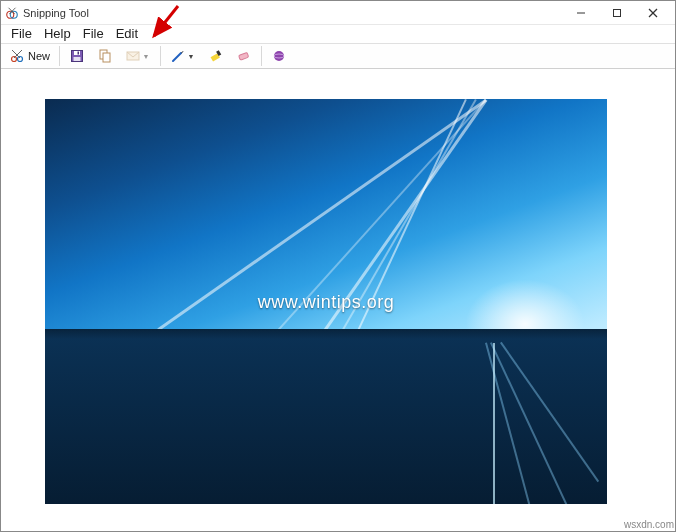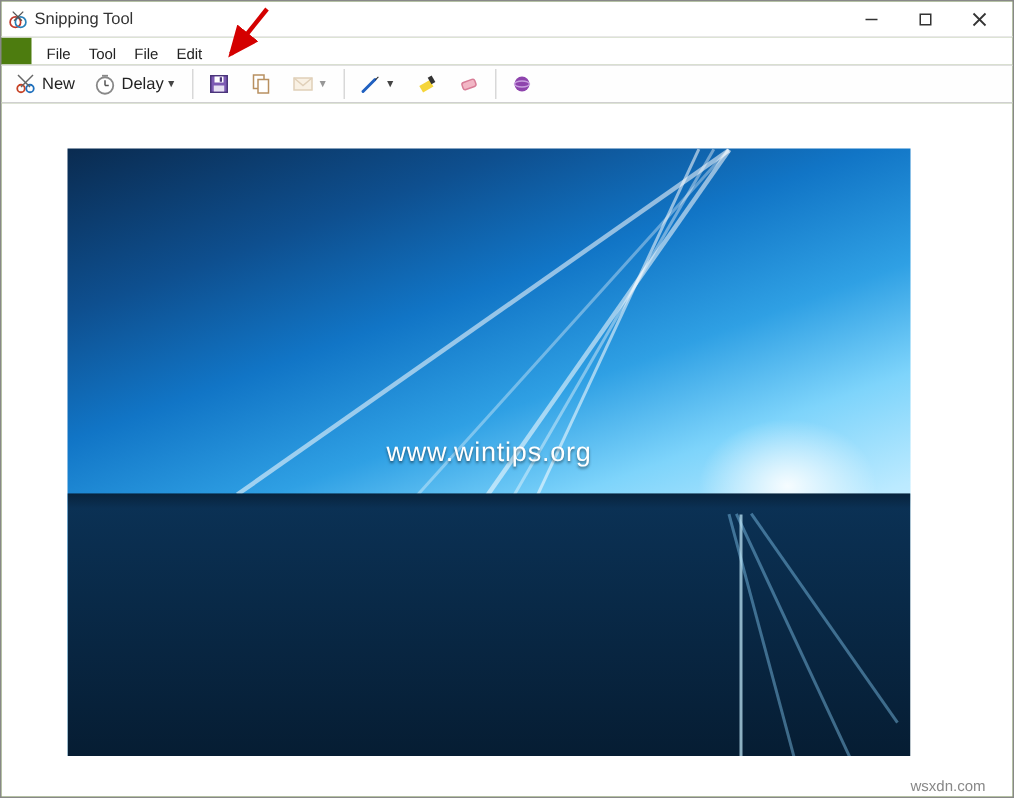--- a/index.html
+++ b/index.html
@@ -7,21 +7,21 @@
     margin: 0;
     font-family: "Segoe UI", Tahoma, sans-serif;
     font-size: 11px;
     background: #f0f0f0;
     width: 676px;
     height: 532px;
     overflow: hidden;
     position: relative;
   }
   .window {
-    background: #4d7c0f;
+    background: #6d28d9;
     width: 676px;
     height: 532px;
     border: 1px solid #888;
     display: flex;
     flex-direction: column;
   }
   .titlebar {
     height: 24px;
     display: flex;
     align-items: center;
@@ -52,26 +52,25 @@
     height: 22px;
     display: flex;
     align-items: center;
     justify-content: center;
     font-size: 10px;
     cursor: pointer;
   }
   .menubar {
     height: 18px;
     display: flex;
-    align-items: flex-end;
+    align-items: flex-start;
     padding: 0 4px;
     background: #fff;
-    font-size: 10px;
+    font-size: 13px;
     color: #222;
-    margin-left: 20px;
   }
   .menubar span {
     padding: 1px 6px;
     cursor: default;
   }
   .toolbar {
     height: 26px;
     display: flex;
     align-items: center;
     padding: 0 2px;
@@ -172,21 +171,21 @@
     top: 50%; left: 50%;
     transform: translate(-50%, -50%);
     color: #fff;
     font-size: 18px;
     text-shadow: 0 1px 2px rgba(0,0,0,0.5);
     letter-spacing: 0.5px;
     pointer-events: none;
   }
   .footer-watermark {
     position: absolute;
-    right: 19px;
+    right: 2px;
     bottom: 2px;
     font-size: 10px;
     color: #888;
     z-index: 10;
     pointer-events: none;
     text-align: right;
   }
   .pointer-arrow {
     position: absolute;
     top: 2px;
@@ -226,52 +225,40 @@
         <svg width="10" height="10">
           <line x1="1" y1="1" x2="9" y2="9" stroke="#333" stroke-width="1.2"></line>
           <line x1="9" y1="1" x2="1" y2="9" stroke="#333" stroke-width="1.2"></line>
         </svg>
       </div>
     </div>
   </div>
 
   <div class="menubar">
     <span>File</span>
-    <span>Tool</span>
+    <span>Help</span>
     <span>File</span>
     <span>Edit</span>
   </div>
 
   <div class="toolbar">
 
     <div class="tbtn">
       <span class="ico">
         <svg width="16" height="16" viewBox="0 0 16 16">
           <circle cx="5" cy="11" r="2.5" fill="none" stroke="#c64225" stroke-width="1.2"></circle>
           <circle cx="11" cy="11" r="2.5" fill="none" stroke="#1e6fbc" stroke-width="1.2"></circle>
           <line x1="3" y1="2" x2="11" y2="10" stroke="#666" stroke-width="1"></line>
           <line x1="13" y1="2" x2="5" y2="10" stroke="#666" stroke-width="1"></line>
         </svg>
       </span>
       <span class="lbl">New</span>
     </div>
 
 
-    <div class="tbtn">
-      <span class="ico">
-        <svg width="16" height="16" viewBox="0 0 16 16">
-          <circle cx="8" cy="9" r="5.5" fill="#fff" stroke="#888" stroke-width="1.2"></circle>
-          <line x1="8" y1="9" x2="8" y2="5.5" stroke="#555" stroke-width="1"></line>
-          <line x1="8" y1="9" x2="10.5" y2="9" stroke="#555" stroke-width="1"></line>
-          <line x1="6" y1="2.5" x2="10" y2="2.5" stroke="#888" stroke-width="1.2"></line>
-        </svg>
-      </span>
-      <span class="lbl">Delay</span>
-      <span class="drop-arrow">▼</span>
-    </div>
 
     <div class="sep"></div>
 
     <div class="tbtn">
       <span class="ico">
         <svg width="16" height="16" viewBox="0 0 16 16">
           <rect x="2.5" y="2.5" width="11" height="11" fill="#7c5ab3" stroke="#4a357a" stroke-width="1"></rect>
           <rect x="5" y="3" width="6" height="4" fill="#fff"></rect>
           <rect x="8.5" y="3.5" width="1.5" height="3" fill="#4a357a"></rect>
           <rect x="4.5" y="9" width="7" height="4" fill="#e6e0f2"></rect>

